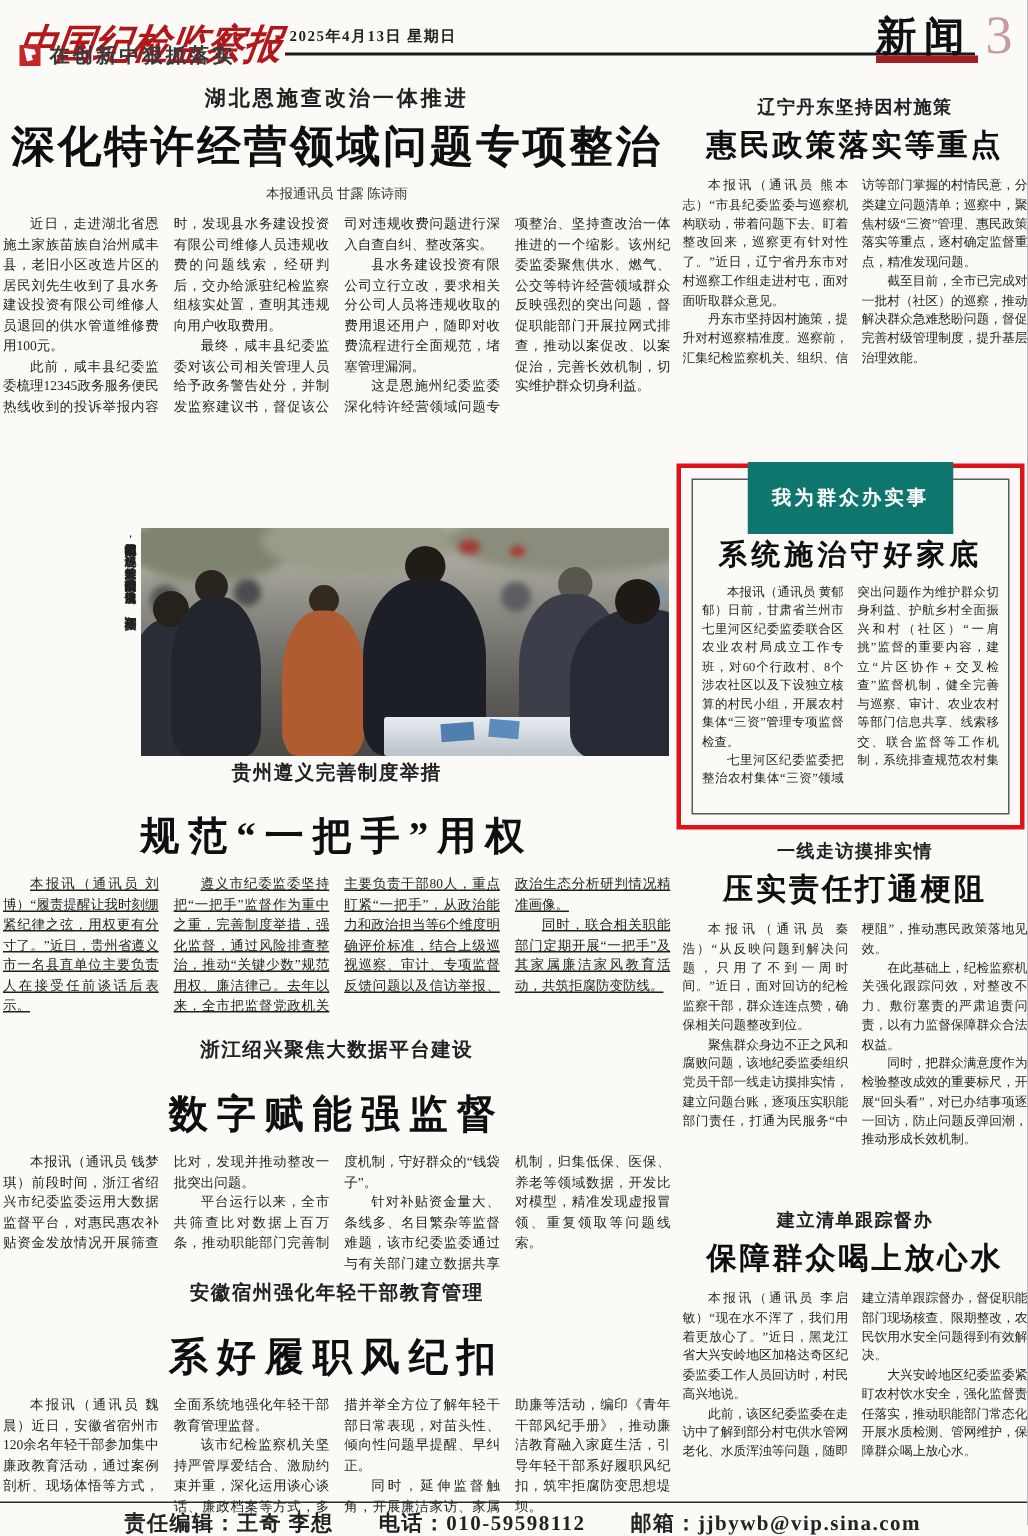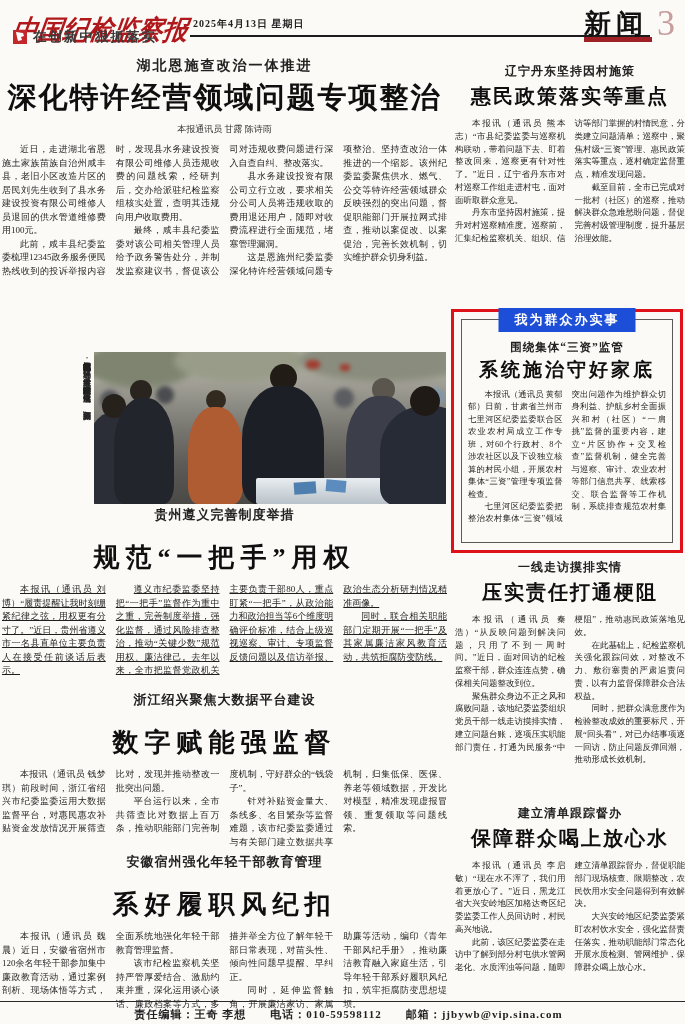--- a/index.html
+++ b/index.html
@@ -53,43 +53,43 @@
   #artR1 .cols { margin-top:7px; height:186px; }
   #artR2 { left:455px; top:559px; width:230px; }
   #artR2 .cols { margin-top:7px; height:202px; }
   #artR3 { left:455px; top:805px; width:230px; }
   #artR3 .cols { margin-top:7px; height:146px; }
   
   #feature { left:451px; top:309px; width:232px; height:244px; border:3px solid #df1219; background:#fbfaf7; }
   .feature-inner { position:relative; margin:7px; height:224px; border:1px solid #5a5a5a; padding:2px 6px 0 6px; }
   .feature-badge {
     position:absolute; top:-12px; left:50%; transform:translateX(-50%);
-    background:#1d4ed8; color:#fff; font-size:13px; font-weight:bold;
-    letter-spacing:2px; padding:3px 16px; white-space:nowrap;
+    background:#0f766e; color:#fff; font-size:13px; font-weight:bold;
+    letter-spacing:2px; padding:15px 16px; white-space:nowrap;
   }
   #feature .kicker { margin-top:18px; font-size:11.5px; letter-spacing:1px; }
   #feature .hl { font-size:19px; letter-spacing:3px; margin-top:2px; }
   #feature .cols { margin-top:6px; height:138px; font-size:8.3px; }
   
   .vcaption {
     position:absolute; left:55px; top:356px; width:37px; height:148px;
     writing-mode:vertical-rl; font-size:8px; line-height:1.6; color:#222;
     text-align:justify; overflow:hidden;
   }
   .vcaption .credit { font-weight:bold; margin-top:6px; }
   .photo { position:absolute; left:94px; top:352px; width:352px; height:152px; overflow:hidden;
     background:linear-gradient(180deg,#b6b4a8 0%,#a5a399 18%,#8e8d85 34%,#75746e 52%,#5c5b57 74%,#4a4945 100%); }
   .photo div { position:absolute; }
   .blur3 { filter:blur(3px); }
   .blur2 { filter:blur(2px); }
   .ppl { border-radius:45% 45% 18% 18%; }
   .head { border-radius:50%; }
   
   .foot-rule { position:absolute; left:0; right:0; top:1001px; border-top:1.5px solid #2a2a2a; }
-  .foot-text { position:absolute; left:12px; right:0; top:1007px; text-align:center; font-size:11px; font-weight:bold; color:#222; letter-spacing:1px; }
+  .foot-text { position:absolute; left:12px; right:0; top:1007px; text-align:center; font-size:14px; font-weight:bold; color:#222; letter-spacing:1px; }
 </style>
 </head>
 <body>
 
 <div class="page">
 
   <div class="logo">中国纪检监察报</div>
   <div class="mh-date">2025年4月13日 星期日</div>
   <div class="mh-rule"></div>
   <div class="mh-section">新闻</div>

